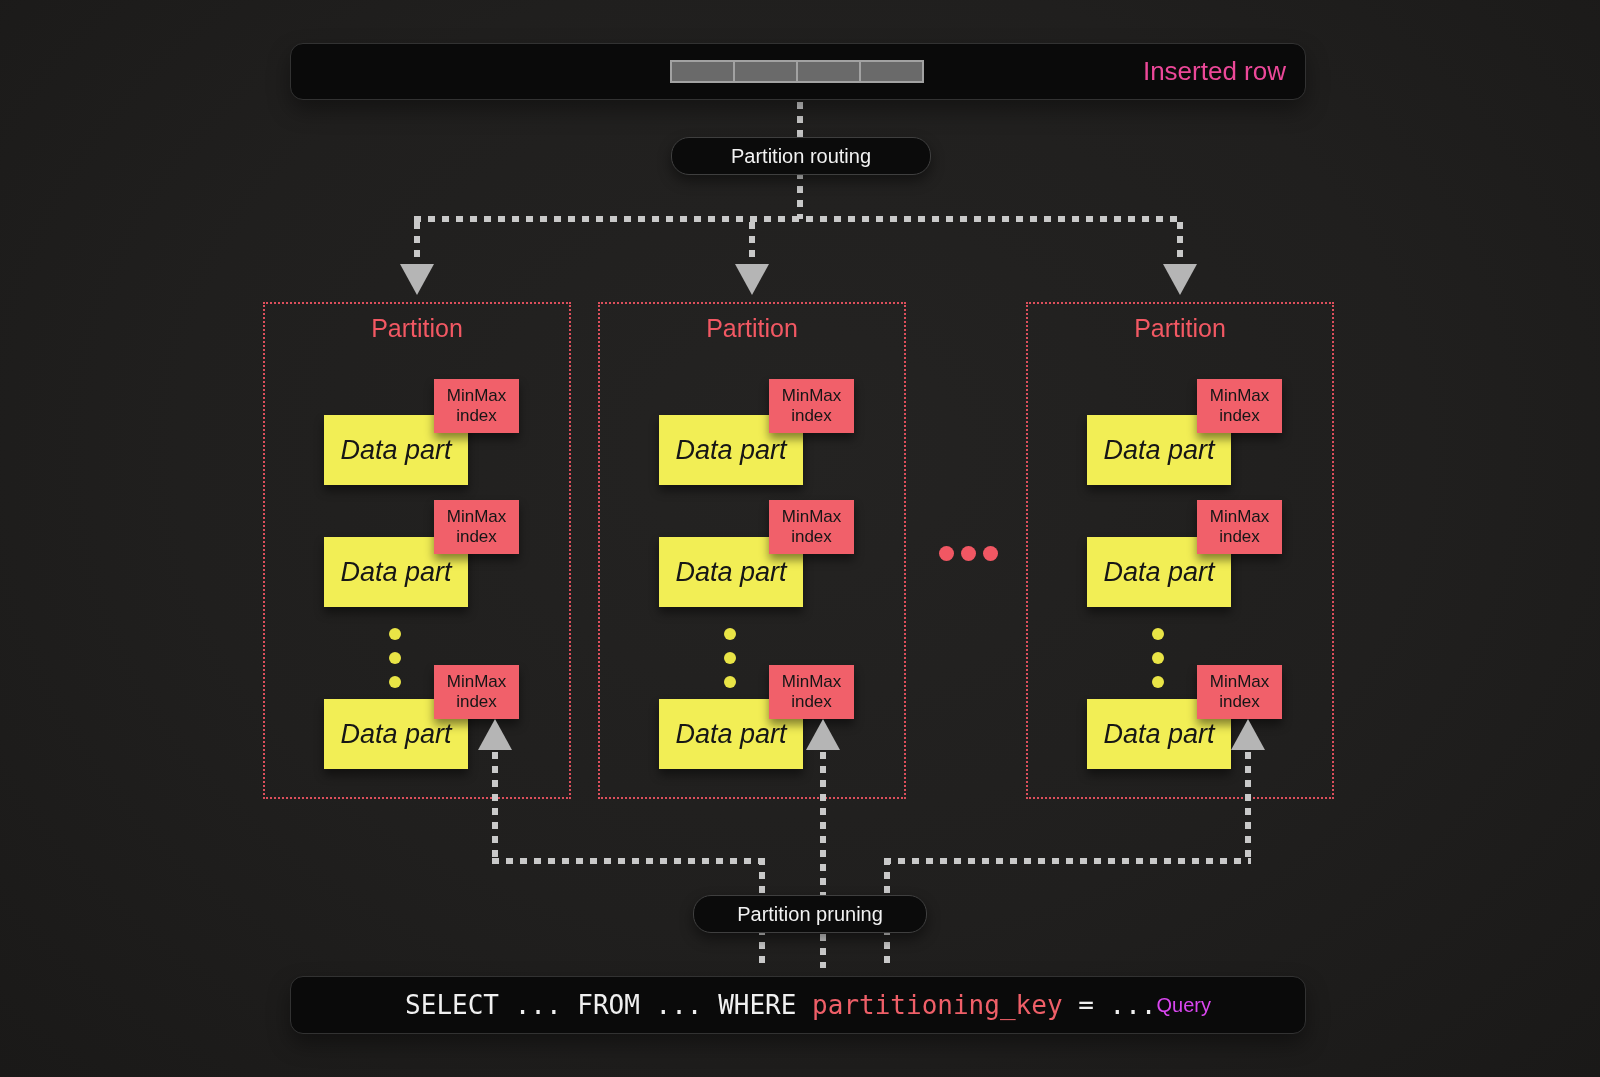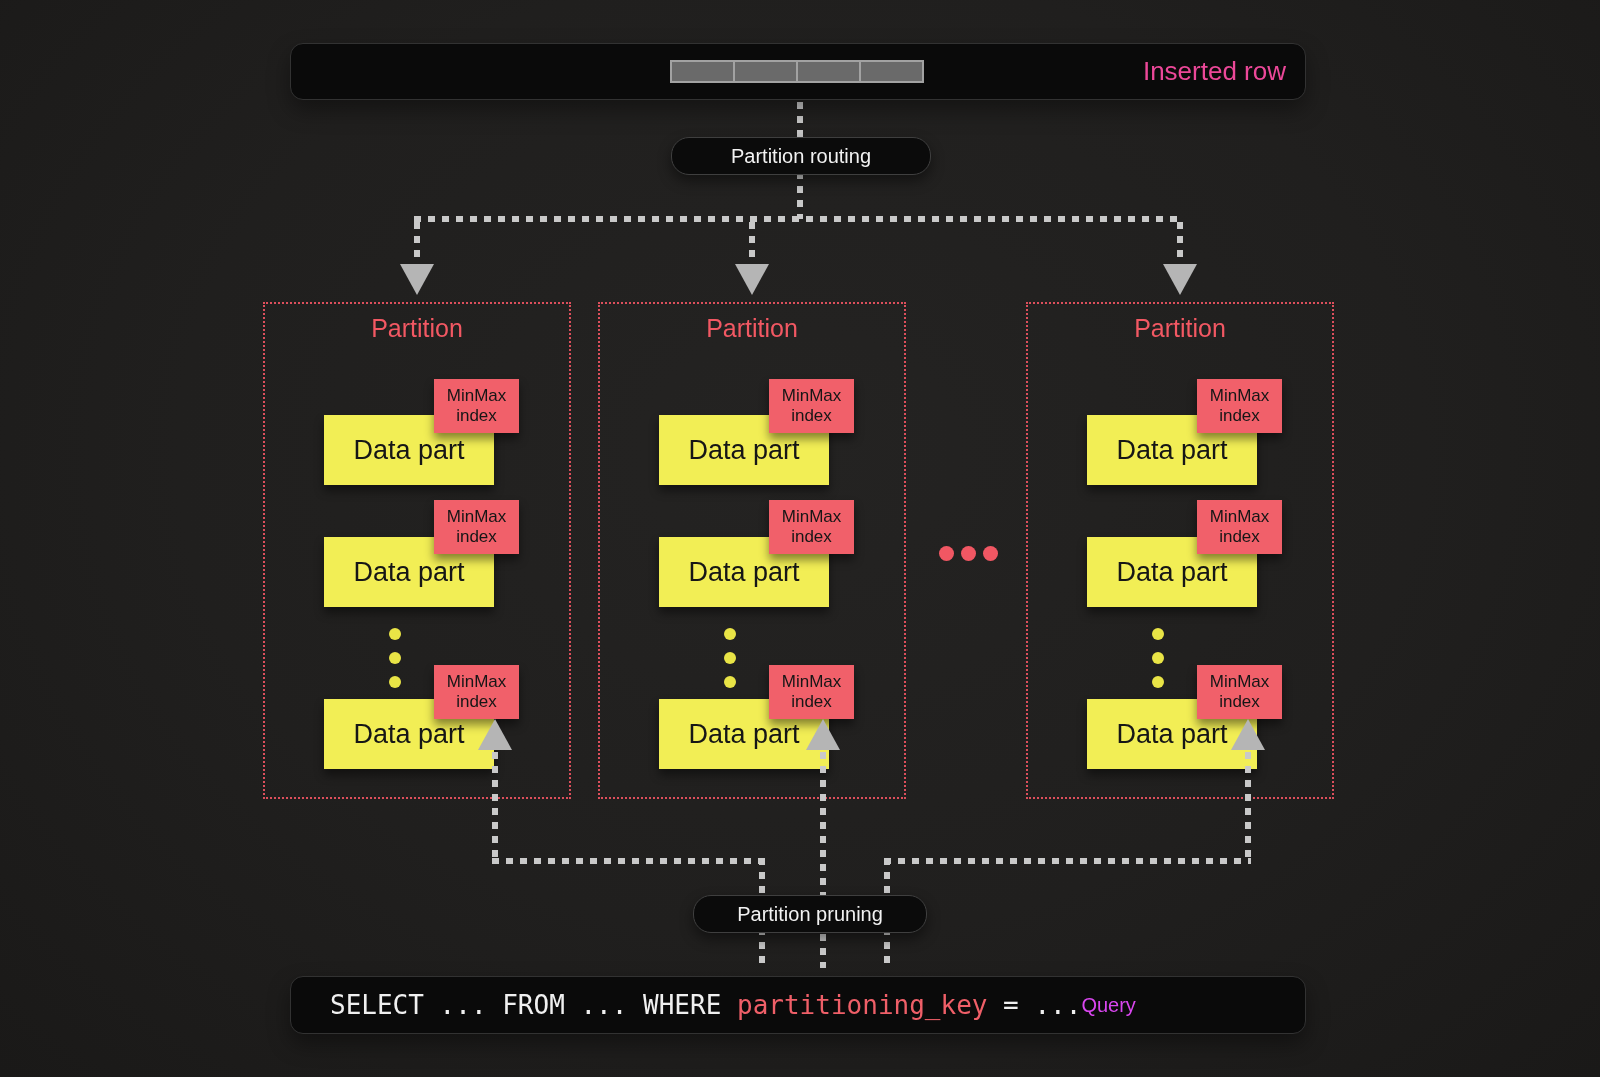--- a/index.html
+++ b/index.html
@@ -50,38 +50,38 @@
   .bottom-h-left{left:492px;top:858px;width:276px;}
   .bottom-h-right{left:884px;top:858px;width:367px;}
   .drop-left{left:759px;top:858px;height:110px;}
   .drop-right{left:884px;top:858px;height:110px;}
   
   .partition{position:absolute;top:302px;width:308px;height:497px;
     border:2px dotted #dd4f5c;box-sizing:border-box;z-index:1;}
   .p1{left:263px}.p2{left:598px}.p3{left:1026px}
   .partition-title{position:absolute;top:10px;left:0;width:100%;text-align:center;
     color:#f25863;font-size:25px;}
-  .datapart{position:absolute;left:59px;width:170px;height:70px;background:#f2ee55;
+  .datapart{position:absolute;left:59px;width:144px;height:70px;background:#f2ee55;
     color:#161616;font-size:27px;display:flex;align-items:center;justify-content:center;
-    box-shadow:0 6px 9px rgba(0,0,0,.45);z-index:1;}
+    box-shadow:0 6px 9px rgba(0,0,0,.45);z-index:1;font-style:italic;}
   .dp1{top:111px}.dp2{top:233px}.dp3{top:395px}
   .minmax{position:absolute;left:169px;width:85px;height:54px;background:#f1606a;
     color:#161616;font-size:17px;line-height:20px;text-align:center;
     display:flex;align-items:center;justify-content:center;white-space:pre-line;
     box-shadow:0 6px 9px rgba(0,0,0,.45);z-index:2;}
   .mm1{top:75px}.mm2{top:196px}.mm3{top:361px}
   .ydot{position:absolute;left:124px;width:12px;height:12px;border-radius:50%;
     background:#e9e446;z-index:1;}
   .yd1{top:324px}.yd2{top:348px}.yd3{top:372px}
   .rdot{position:absolute;top:546px;width:15px;height:15px;border-radius:50%;
     background:#f15763;z-index:1;}
   .rd1{left:939px}.rd2{left:961px}.rd3{left:983px}
   
   .query-box{left:290px;top:976px;width:1016px;height:58px;
-    display:flex;align-items:center;justify-content:flex-start;
+    display:flex;align-items:center;justify-content:center;
     padding:0 19px 0 39px;}
   .query-text{font-family:"DejaVu Sans Mono","Liberation Mono",monospace;
     font-size:26px;color:#f0f0f0;white-space:pre;}
   .sql-hl{color:#ef5f68;}
   .query-label{color:#d946ef;font-size:20px;}
 </style>
 </head>
 <body>
 
 <div id="canvas">

